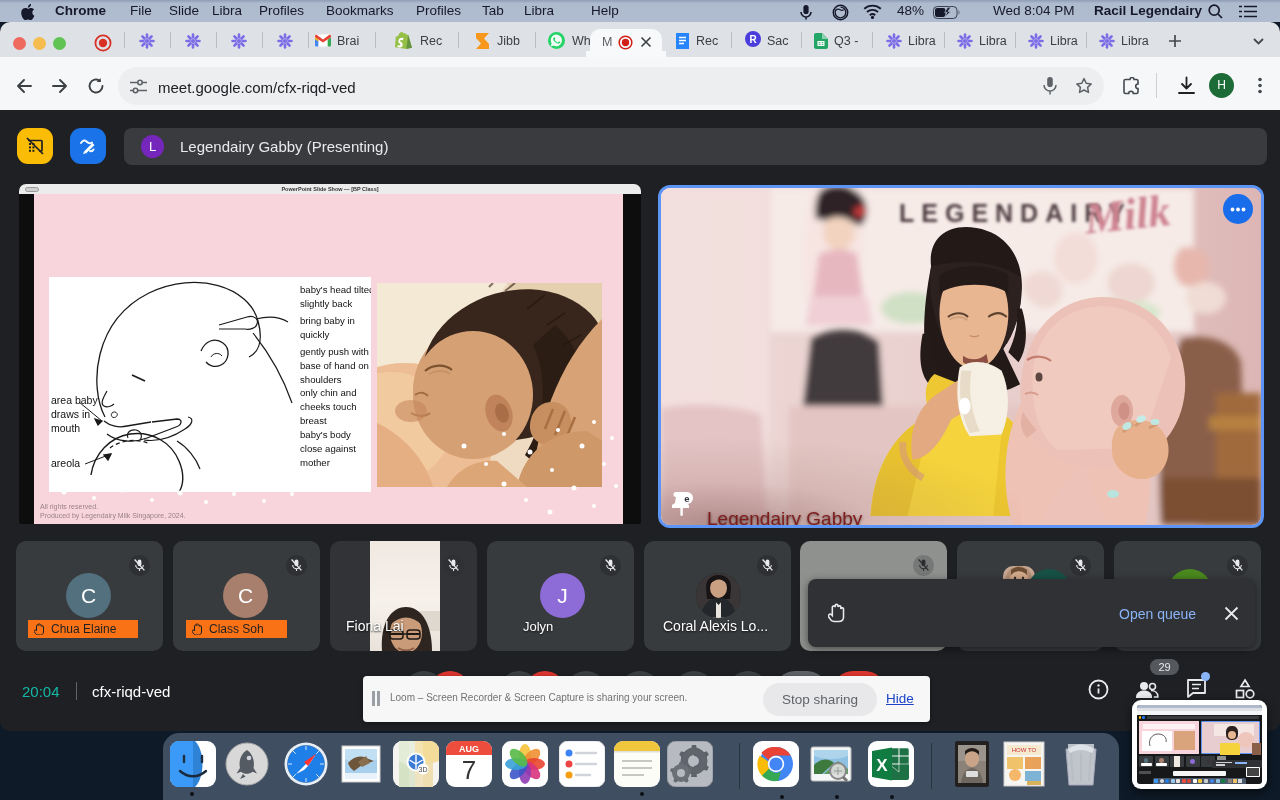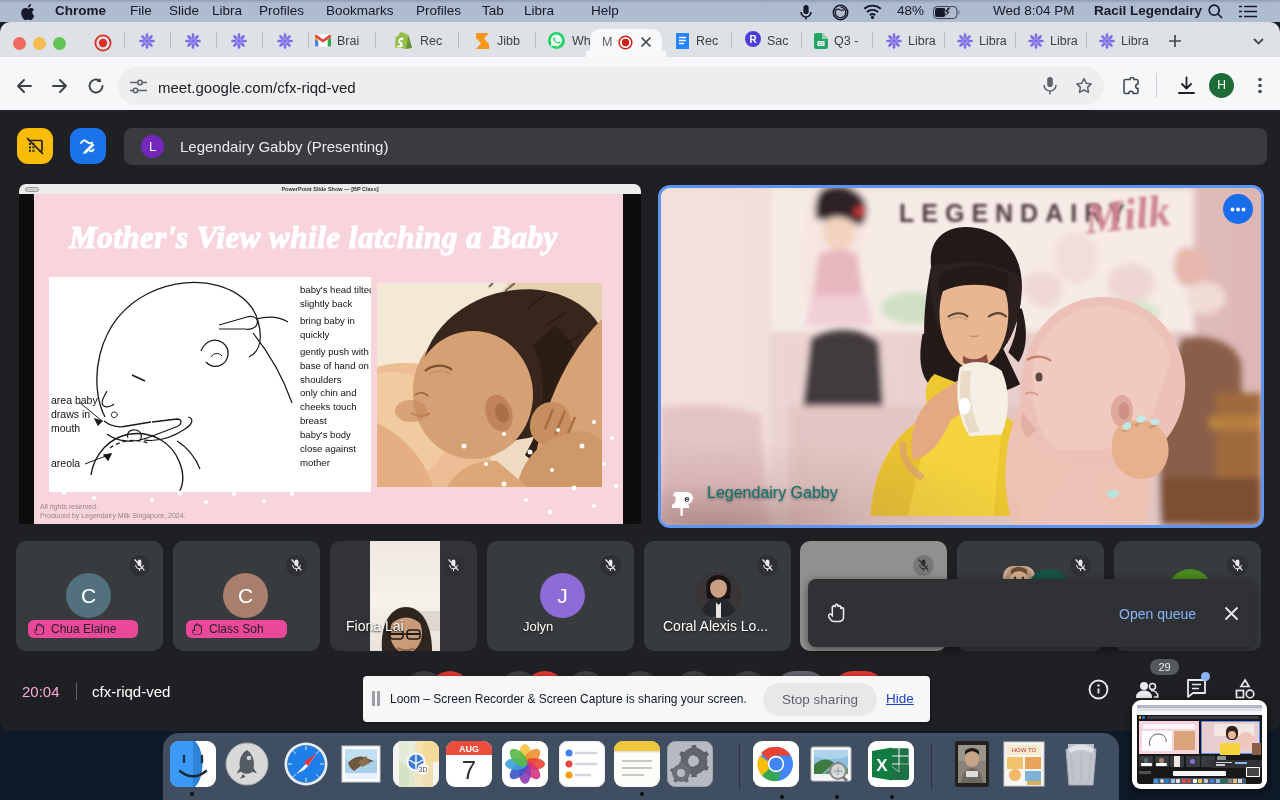--- a/index.html
+++ b/index.html
@@ -33,21 +33,21 @@
   #slidetitle { position:absolute; left:0; top:0; width:622px; height:10px; background:#ececec; border-radius:7px 7px 0 0; }
   #slide { position:absolute; left:15px; top:10px; width:589px; height:330px; background:#f8d5dc; overflow:hidden; }
 
   
   #vid { position:absolute; left:658px; top:75px; width:606px; height:343px; border-radius:12px; border:3px solid #5c95f5; overflow:hidden; background:#e8cdd0; }
 
   
   .ptile { position:absolute; top:431px; width:147px; height:110px; border-radius:10px; background:#383b3e; overflow:hidden; }
   .avatar { position:absolute; border-radius:50%; color:#fff; text-align:center; }
   .micoff { position:absolute; width:21px; height:21px; border-radius:50%; background:#2e3033; }
-  .npill { position:absolute; background:#ec4899; border-radius:6px; height:18px; color:#1f2023; font-size:12px; line-height:18px; white-space:nowrap; }
+  .npill { position:absolute; background:#f97316; border-radius:0; height:18px; color:#1f2023; font-size:12px; line-height:18px; white-space:nowrap; }
   .nplain { position:absolute; color:#fff; font-size:13px; text-shadow:0 1px 2px rgba(0,0,0,.8); white-space:nowrap; }
 
   
   #toast { position:absolute; left:808px; top:469px; width:447px; height:68px; background:#2f3134; border-radius:8px; box-shadow:0 2px 8px rgba(0,0,0,.5); color:#e8eaed; }
 
   
   #meetbottom { position:absolute; left:0; top:540px; width:1280px; height:81px; }
 
   
   #loombar { position:absolute; left:363px; top:566px; width:567px; height:46px; background:#f7f7f8; border-radius:4px; box-shadow:0 1px 4px rgba(0,0,0,.4); }
@@ -318,21 +318,20 @@
     <div id="banner">
       <div class="abs" style="left:17px;top:7px;width:23px;height:23px;border-radius:50%;background:#7627bb;color:#fff;font-size:13px;text-align:center;line-height:23px">L</div>
       <span class="abs" style="left:56px;top:10px;font-size:15px;color:#e8eaed">Legendairy Gabby (Presenting)</span>
     </div>
     <div id="slidewin">
       <div id="slidetitle">
         <div class="abs" style="left:6px;top:2.5px;width:14px;height:5px;border-radius:3px;background:#cfcfcf;border:.5px solid #9a9a9a"></div>
         <div class="abs" style="left:0;top:2px;width:622px;text-align:center;font-size:5.5px;color:#333;font-weight:bold">PowerPoint Slide Show — [BP Class]</div>
       </div>
       <div id="slide">
-        <div class="abs" style="left:-15px;top:26px;width:589px;text-align:center;color:#fff;font-family:'Liberation Serif',serif;font-style:italic;font-weight:bold;font-size:31px;letter-spacing:0.5px;white-space:nowrap;-webkit-text-stroke:1.1px #fff">Mother's View while latching a Baby</div>
         <div class="abs" style="left:15px;top:83px;width:322px;height:215px;background:#fff">
           <svg width="322" height="215" viewBox="0 0 322 215">
             <g fill="none" stroke="#1a1a1a" stroke-width="1.3">
               <path d="M56 140 C 40 110, 44 44, 100 16 C 148 -7, 200 10, 209 44 C 215 66, 208 76, 200 80"></path>
               <path d="M152 74 c4 -10 14 -14 22 -8 c8 6 6 18 -2 22 c-6 3 -12 1 -15 -3"></path>
               <path d="M162 80 c2 -4 8 -5 11 -1" stroke-width="1"></path>
               <path d="M170 48 l28 -8 c7 -2 12 2 10 7 c-1 4 -7 6 -12 5 l-26 0" stroke-width="1.2"></path>
               <path d="M207 42 c12 -3 24 -2 32 3" stroke-width="1.1"></path>
               <path d="M204 56 C 220 76, 234 100, 243 126" stroke-width="1.2"></path>
               <path d="M83 98 l13 6" stroke-width="1.7"></path>
@@ -534,21 +533,21 @@
       </svg>
       <svg class="abs" style="left:8px;top:303px" width="26" height="28" viewBox="0 0 26 28">
           <g fill="#fff">
             <path d="M8 2h8v3l-2 1v6l4 2v3H4v-3l4-2V6L6 5V2z" opacity="0"></path>
             <path d="M7 1h9a1 1 0 0 1 0 5l1 6 3 2v3H3v-3l3-2 1-6a1 1 0 0 1 0-5z"></path>
             <rect x="11.4" y="16" width="2.4" height="9" rx="1.2"></rect>
             <circle cx="18" cy="7" r="6" fill="#fff"></circle>
             <text x="18" y="10.5" text-anchor="middle" font-size="9.5" font-weight="bold" fill="#30343a" font-family="Liberation Sans">e</text>
           </g>
         </svg>
-      <span class="abs" style="left:46px;top:296px;color:#0f766e;font-size:16px;text-shadow:0 1px 3px rgba(0,0,0,.55)">Legendairy Gabby</span>
+      <span class="abs" style="left:46px;top:320px;color:#7f1d1d;font-size:19px;text-shadow:0 1px 3px rgba(0,0,0,.55)">Legendairy Gabby</span>
       <div class="abs" style="left:562px;top:6px;width:30px;height:30px;border-radius:50%;background:#1a6dea">
         <svg style="position:absolute;left:7px;top:12.5px" width="16" height="5" viewBox="0 0 16 5">
             <g fill="#fff">
               <circle cx="2.5" cy="2.5" r="1.9"></circle>
               <circle cx="8" cy="2.5" r="1.9"></circle>
               <circle cx="13.5" cy="2.5" r="1.9"></circle>
             </g>
           </svg>
       </div>
     </div>
@@ -692,21 +691,21 @@
     <div id="toast">
       <svg style="position:absolute;left:20px;top:24px" width="17" height="20" viewBox="0 0 24 28">
           <path fill="none" stroke="#e8eaed" stroke-width="2.2" d="M9 26c-2.2 0-4-.9-5.3-2.6L1 19.6c-.8-1.1-.6-2.6.5-3.4 1-.8 2.5-.7 3.4.2l1.2 1.3V6.2a2 2 0 0 1 4-.4V3.8a2 2 0 0 1 4 0v1.9a2 2 0 0 1 4 .5v2.2a1.9 1.9 0 0 1 3.8.5V20c0 3.6-3 6-7 6z"></path>
         </svg>
       <span class="abs" style="left:311px;top:27px;color:#8ab4f8;font-size:14px;font-weight:500">Open queue</span>
       <svg style="position:absolute;left:416px;top:27px" width="15" height="15" viewBox="0 0 15 15">
           <path d="M1.5 1.5l12 12M13.5 1.5l-12 12" stroke="#e8eaed" stroke-width="1.8"></path>
         </svg>
     </div>
     <div id="meetbottom">
-      <span class="abs" style="left:22px;top:33px;color:#f9a8d4;font-size:15px">20:04</span>
+      <span class="abs" style="left:22px;top:33px;color:#14b8a6;font-size:15px">20:04</span>
       <div class="abs" style="left:76px;top:32px;width:1px;height:18px;background:#5f6368"></div>
       <span class="abs" style="left:92px;top:33px;color:#fff;font-size:15px">cfx-riqd-ved</span>
       <div class="abs" style="left:404px;top:21px;width:40px;height:40px;border-radius:50%;background:#3c4043"></div>
       <div class="abs" style="left:430px;top:21px;width:40px;height:40px;border-radius:50%;background:#dc362e"></div>
       <div class="abs" style="left:499px;top:21px;width:40px;height:40px;border-radius:50%;background:#3c4043"></div>
       <div class="abs" style="left:525px;top:21px;width:40px;height:40px;border-radius:50%;background:#dc362e"></div>
       <div class="abs" style="left:566px;top:21px;width:40px;height:40px;border-radius:50%;background:#3c4043"></div>
       <div class="abs" style="left:620px;top:21px;width:40px;height:40px;border-radius:50%;background:#3c4043"></div>
       <div class="abs" style="left:674px;top:21px;width:40px;height:40px;border-radius:50%;background:#3c4043"></div>
       <div class="abs" style="left:728px;top:21px;width:40px;height:40px;border-radius:50%;background:#3c4043"></div>
@@ -735,21 +734,21 @@
           <g fill="none" stroke="#e8eaed" stroke-width="1.7">
             <path d="M11 2l4 6.5H7z"></path>
             <rect x="2.5" y="12.5" width="7" height="7"></rect>
             <circle cx="16" cy="16" r="3.8"></circle>
           </g>
         </svg>
     </div>
     <div id="loombar">
       <div class="abs" style="left:9px;top:15px;width:2.5px;height:15px;background:#9aa0a6"></div>
       <div class="abs" style="left:14px;top:15px;width:2.5px;height:15px;background:#9aa0a6"></div>
-      <span class="abs" style="left:27px;top:16px;font-size:12px;color:#0f172a">Loom – Screen Recorder &amp; Screen Capture is sharing your screen.</span>
+      <span class="abs" style="left:27px;top:16px;font-size:10px;color:#737373">Loom – Screen Recorder &amp; Screen Capture is sharing your screen.</span>
       <div class="abs" style="left:400px;top:7px;width:114px;height:33px;border-radius:17px;background:#e8e8ea;color:#5f6368;font-size:13.5px;text-align:center;line-height:33px">Stop sharing</div>
       <span class="abs" style="left:523px;top:15px;font-size:13.5px;color:#1b44c8;text-decoration:underline">Hide</span>
     </div>
   </div>
 </div>
 
 <div id="dock">
   <div class="dicon" style="left:7px">
     <svg width="46" height="46" viewBox="0 0 46 46">
         <rect width="46" height="46" rx="9" fill="#fff"></rect>

